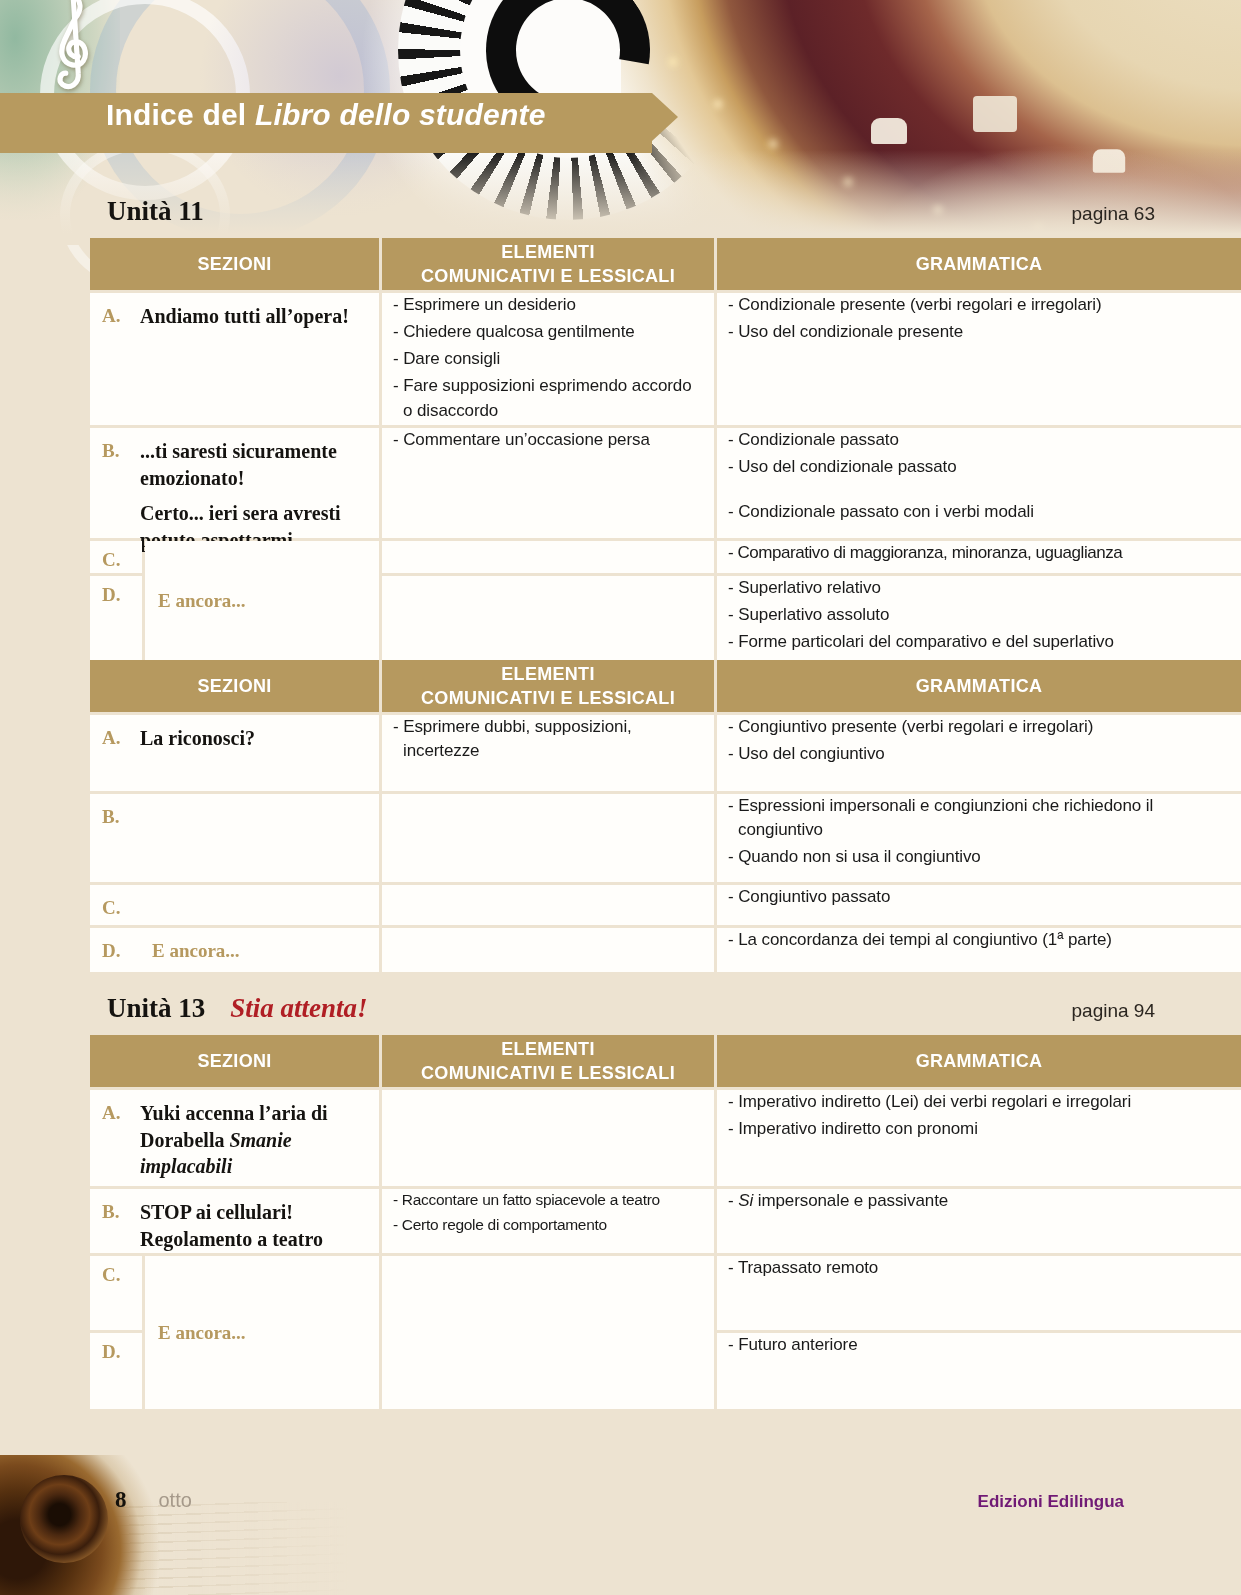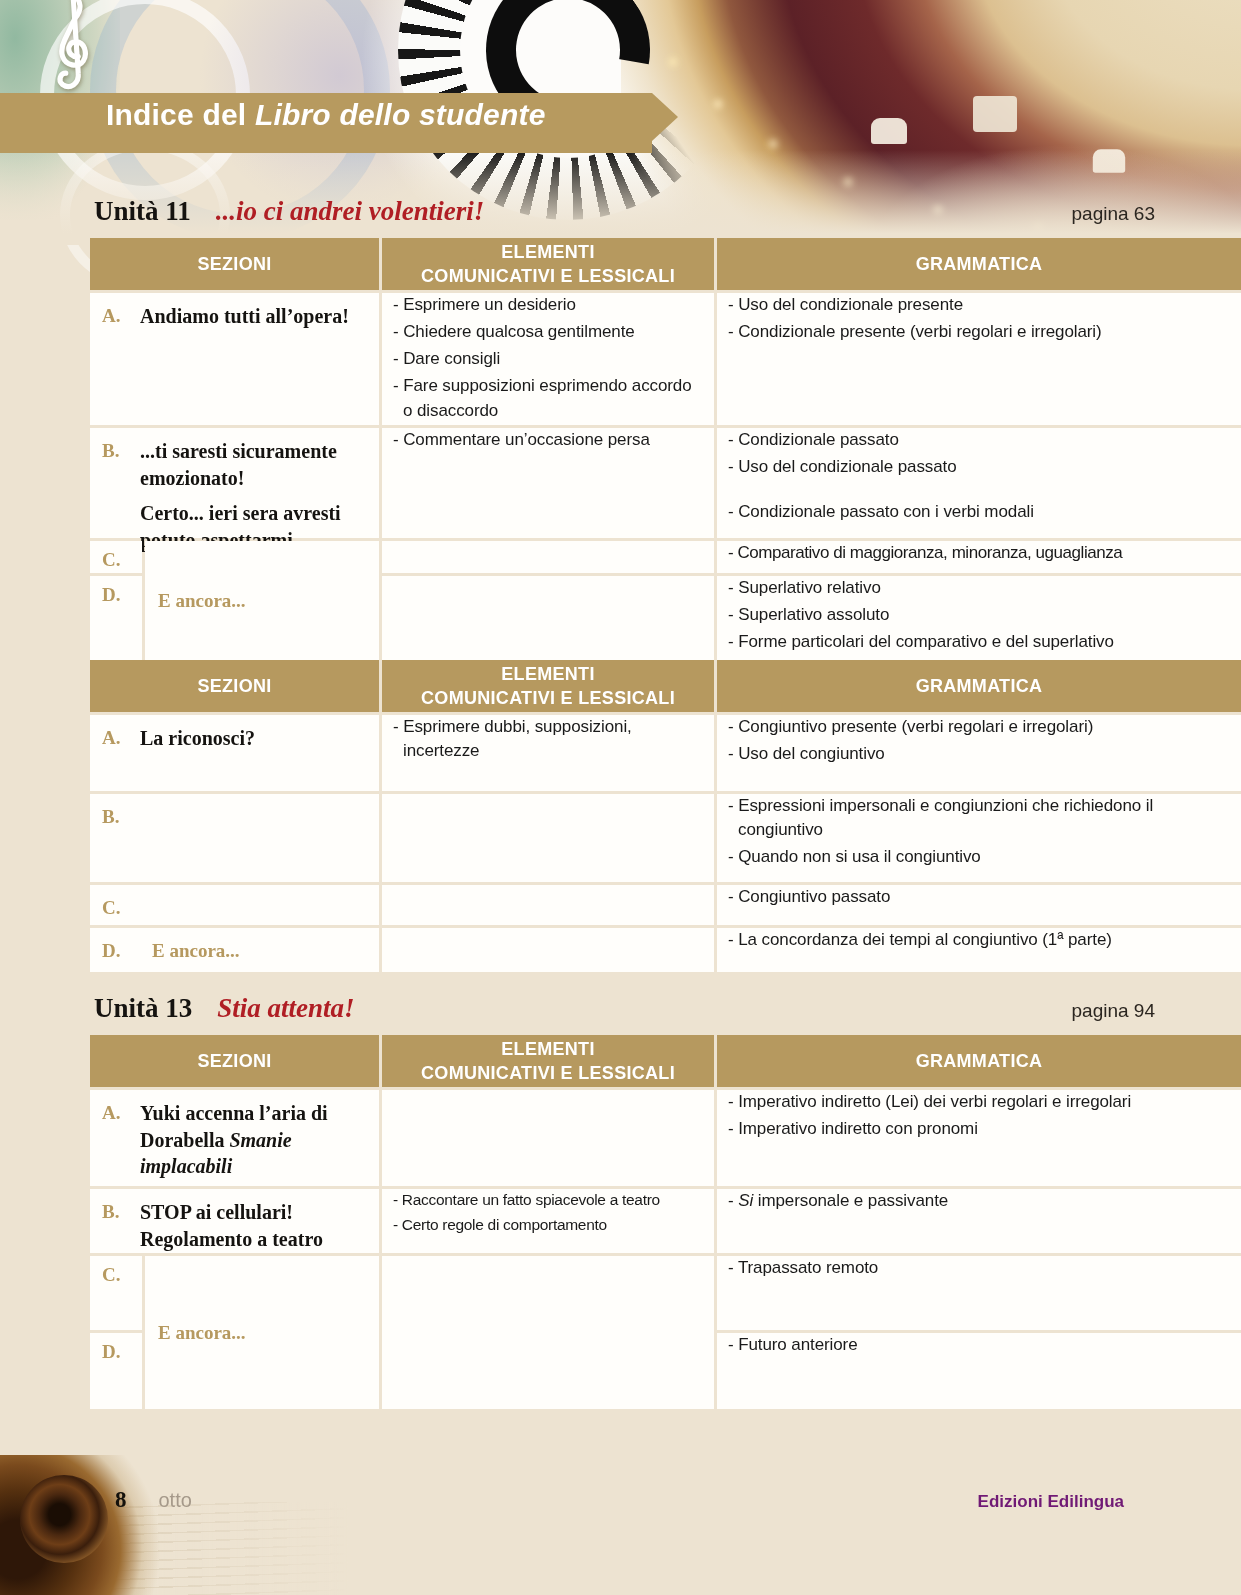--- a/index.html
+++ b/index.html
@@ -49,21 +49,21 @@
   
   .banner { position:absolute; left:0; top:93px; width:652px; height:60px; background:#b79a5f; z-index:5; }
   .banner::after { content:""; position:absolute; left:652px; top:0; border-top:24px solid transparent;
     border-bottom:24px solid transparent; border-left:26px solid #b79a5f; }
   .banner h1 { position:absolute; left:106px; top:5px; font-size:30px; font-weight:bold; color:#fff;
     letter-spacing:.2px; white-space:nowrap; }
   .banner h1 .ital { font-style:italic; }
   .clef { position:absolute; left:52px; top:-10px; z-index:6; filter:drop-shadow(1px 2px 2px rgba(90,70,30,.45)); }
   
   .content { position:absolute; left:90px; top:196px; width:1151px; z-index:10; }
-  .unit-head { display:flex; align-items:baseline; padding-right:86px; margin:0 0 11px 4px; }
+  .unit-head { display:flex; align-items:baseline; padding-right:86px; margin:0 0 11px 17px; }
   .unit-head.later { margin-top:21px; }
   .u-name { font-family:"Liberation Serif", serif; font-weight:bold; font-size:27px; color:#151310; }
   .u-sub  { font-family:"Liberation Serif", serif; font-weight:bold; font-style:italic; font-size:27px;
             color:#b01e24; margin-left:25px; }
   .u-page { margin-left:auto; font-size:19px; color:#2b2620; }
   .tbl { display:grid; gap:3px; }
   .g4 { grid-template-columns:52px 234px 332px 1fr; }
   .g3 { grid-template-columns:289px 332px 1fr; }
   .u11 { grid-template-rows:52px 132px 110px 32px 84px; }
   .u12 { grid-template-rows:52px 76px 88px 40px 44px; }
@@ -130,21 +130,20 @@
 </div>
 <svg class="clef" viewBox="0 0 38 100" width="40" height="104">
   <path d="M20 4 C28 10 29 19 22 27 L12 48 C6 60 10 70 19 72 C29 74 34 65 31 56 C28 48 18 48 16 55 C15 61 20 65 25 64" fill="none" stroke="#ffffff" stroke-width="5" stroke-linecap="round"></path>
   <path d="M20 4 L25 80 C26 90 17 96 10 91 C5 87 8 80 13 80" fill="none" stroke="#ffffff" stroke-width="5" stroke-linecap="round"></path>
 </svg>
 
 <div class="content">
 
   <div class="unit-head">
     <span class="u-name">Unità 11</span>
-    <span class="u-sub">...io ci andrei volentieri!</span>
     <span class="u-page">pagina 63</span>
   </div>
   <div class="tbl g4 u11">
     <div class="cell hd span2">SEZIONI</div>
     <div class="cell hd">
       <span>ELEMENTI</span>
       <span>COMUNICATIVI E LESSICALI</span>
     </div>
     <div class="cell hd">GRAMMATICA</div>
 
@@ -152,22 +151,22 @@
       <span class="ltr">A.</span>
       <div class="sectxt">Andiamo tutti all’opera!</div>
     </div>
     <div class="cell body">
       <div class="it">- Esprimere un desiderio</div>
       <div class="it">- Chiedere qualcosa gentilmente</div>
       <div class="it">- Dare consigli</div>
       <div class="it">- Fare supposizioni esprimendo accordo o disaccordo</div>
     </div>
     <div class="cell body">
+      <div class="it">- Condizionale presente (verbi regolari e irregolari)</div>
       <div class="it">- Uso del condizionale presente</div>
-      <div class="it">- Condizionale presente (verbi regolari e irregolari)</div>
     </div>
 
     <div class="cell sez span2">
       <span class="ltr">B.</span>
       <div class="sectxt">
         <div>...ti saresti sicuramente emozionato!</div>
         <div class="l2">Certo... ieri sera avresti potuto aspettarmi...</div>
       </div>
     </div>
     <div class="cell body">

